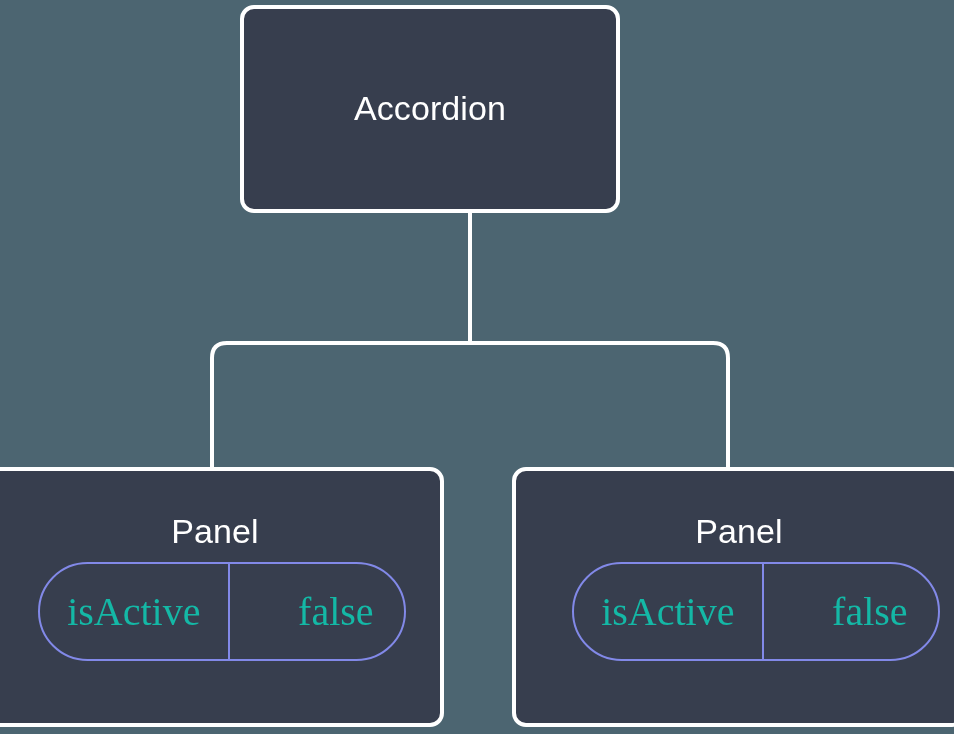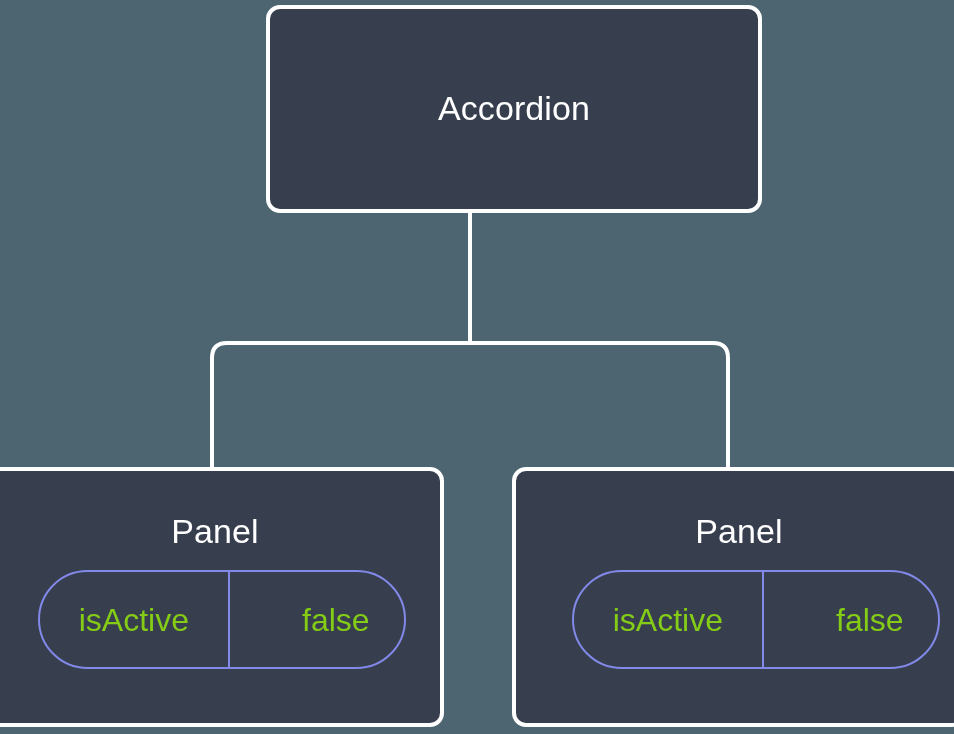--- a/index.html
+++ b/index.html
@@ -41,63 +41,64 @@
   }
   .node-title {
     color: #ffffff;
     font-size: 34px;
     line-height: 1.1;
     letter-spacing: 0.1px;
     white-space: nowrap;
   }
   
   #node-accordion {
-    left: 266px;
+    left: 240px;
     top: 5px;
-    width: 496px;
+    width: 380px;
     height: 208px;
     justify-content: center;
     text-align: right;
   }
   
   .panel-node {
     top: 467px;
     height: 260px;
     padding-top: 42px;
   }
   #node-panel-left {
     left: -14px;
     width: 458px;
   }
   #node-panel-right {
     left: 512px;
     width: 454px;
   }
   .panel-node .node-title {
-    margin-bottom: 20px;
+    margin-bottom: 12px;
   }
   
   .state-pill {
     box-sizing: border-box;
     display: flex;
     align-items: stretch;
     height: 99px;
     border: 2px solid #8289e8;
     border-radius: 9999px;
     background: transparent;
     overflow: hidden;
   }
   .pill-cell {
     display: flex;
     align-items: center;
     justify-content: center;
-    color: #84cc16;
-    font-size: 32px;
+    color: #14b8a6;
+    font-size: 40px;
     line-height: 1;
     white-space: nowrap;
+    font-family: Liberation Serif, serif;
   }
   .pill-key {
     width: 212px;
     border-right: 2px solid #8289e8;
   }
   .pill-val {
     width: 154px;
     margin-left: 38px;
   }
   #node-panel-left .state-pill {

